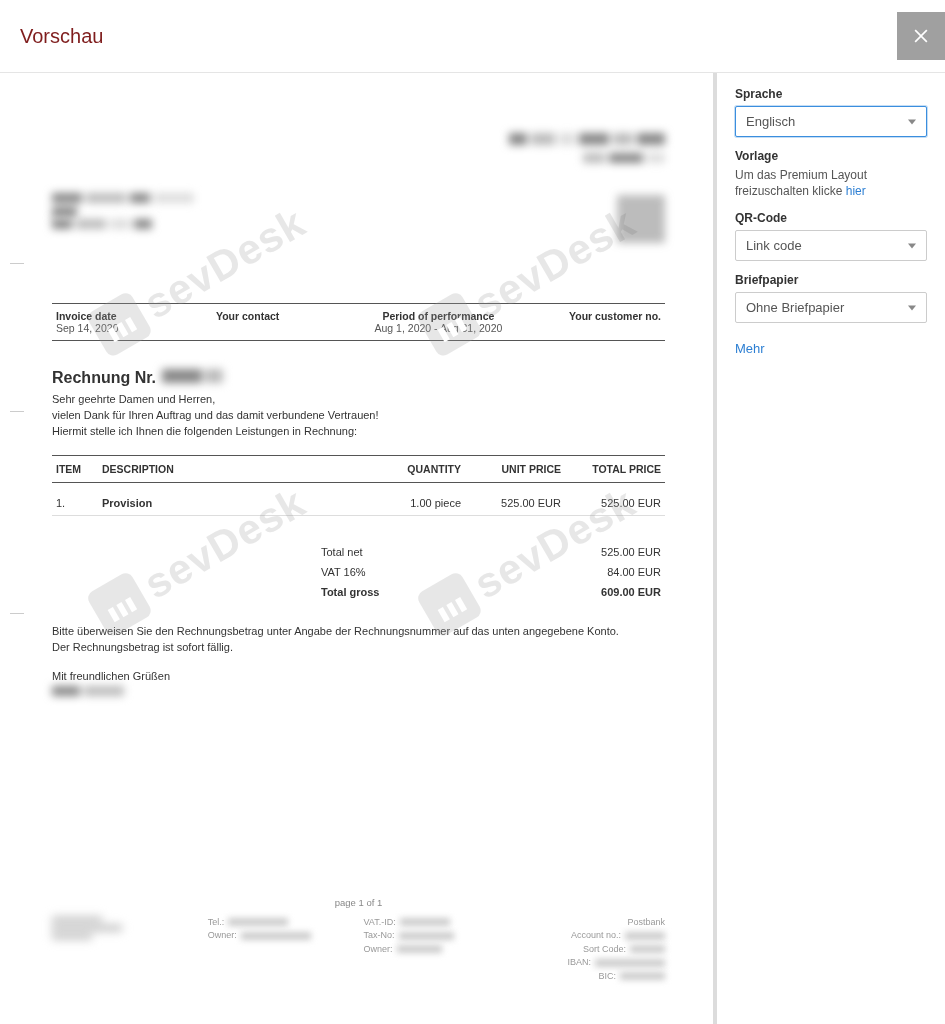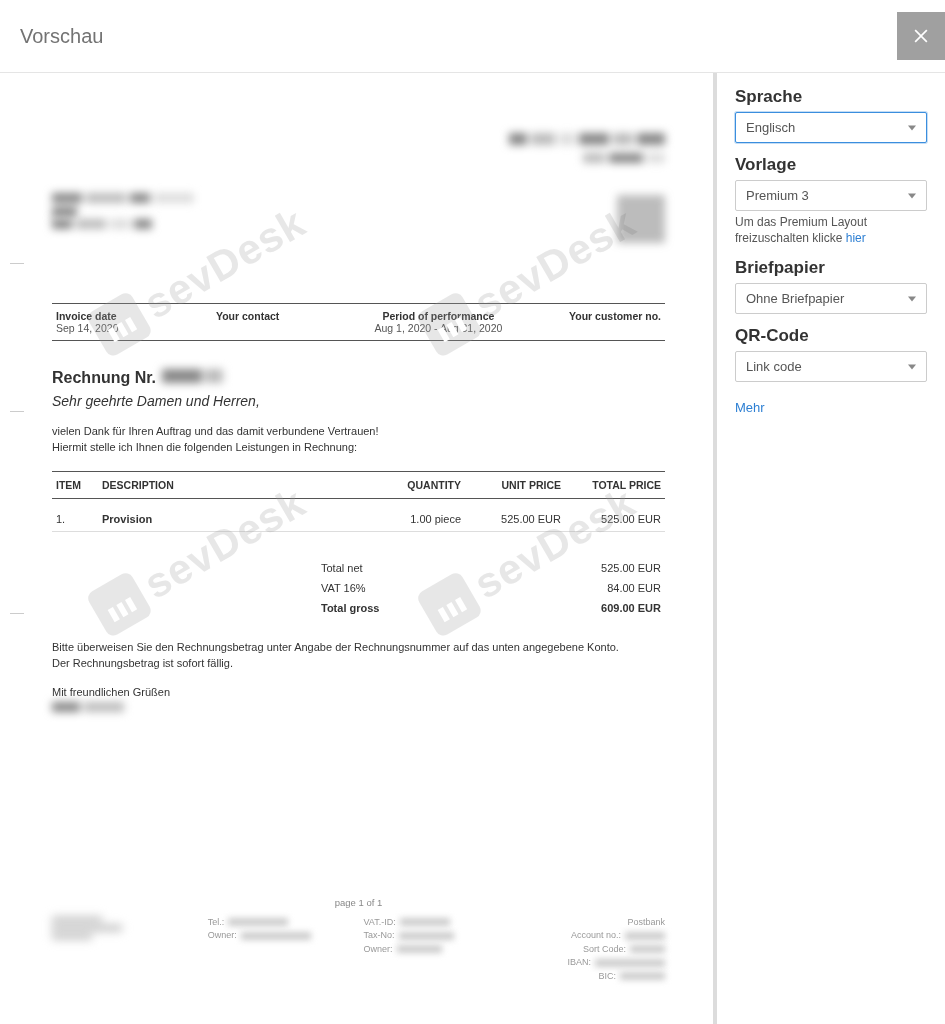--- a/index.html
+++ b/index.html
@@ -18,21 +18,21 @@
   .modal-header {
     display: flex;
     justify-content: space-between;
     align-items: center;
     padding: 12px 0 12px 20px;
     border-bottom: 1px solid #e5e5e5;
   }
   .modal-title {
     font-size: 20px;
     font-weight: 400;
-    color: #737373;
+    color: #7f1d1d;
   }
   .close-btn {
     width: 48px;
     height: 48px;
     background: #a0a0a0;
     display: flex;
     align-items: center;
     justify-content: center;
     cursor: pointer;
     color: #fff;
@@ -130,21 +130,21 @@
   .info-bar .cell:nth-child(4){ text-align:right; }
 
   .invoice-title {
     font-size: 16px;
     font-weight: 700;
     margin-bottom: 6px;
     display: flex;
     align-items: center;
     gap: 6px;
   }
-  .salutation { margin-bottom: 16px; font-size: 14px; font-style: italic; }
+  .salutation { margin-bottom: 4px; font-size: 11px; }
   .intro-text { margin-bottom: 4px; font-size: 11px; }
   .intro-text2 { margin-bottom: 18px; font-size: 11px; }
 
   .items-table {
     width: 100%;
     border-collapse: collapse;
     margin-bottom: 20px;
   }
   .items-table th {
     text-align: left;
@@ -198,21 +198,21 @@
   .footer-blur { display:inline-block; height:8px; background:#ccc; filter:blur(3px); }
 
   
   .sidebar {
     width: 228px;
     padding: 14px 18px;
     font-size: 13px;
     color: #333;
   }
   .field { margin-bottom: 12px; }
-  .field-label { font-weight: 600; margin-bottom: 5px; font-size: 17px; color:#333; }
+  .field-label { font-weight: 600; margin-bottom: 5px; font-size: 12px; color:#333; }
   .select {
     width: 100%;
     border: 1px solid #ccc;
     background: #fff;
     padding: 7px 28px 7px 10px;
     font-size: 13px;
     color: #555;
     position: relative;
     cursor: pointer;
     border-radius: 2px;
@@ -443,29 +443,28 @@
       </div>
     </div>
 
     <div class="sidebar">
       <div class="field">
         <div class="field-label">Sprache</div>
         <div class="select active"><span>Englisch</span></div>
       </div>
       <div class="field">
         <div class="field-label">Vorlage</div>
-        <div class="select"><span>Premium 3</span></div>
         <div class="hint">
           <span>Um das Premium Layout freizuschalten klicke </span><span class="link">hier</span>
         </div>
+      </div>
+      <div class="field">
+        <div class="field-label">QR-Code</div>
+        <div class="select"><span>Link code</span></div>
       </div>
       <div class="field">
         <div class="field-label">Briefpapier</div>
         <div class="select"><span>Ohne Briefpapier</span></div>
       </div>
-      <div class="field">
-        <div class="field-label">QR-Code</div>
-        <div class="select"><span>Link code</span></div>
-      </div>
       <span class="more-link">Mehr</span>
     </div>
   </div>
 </div>
 
 </body></html>

